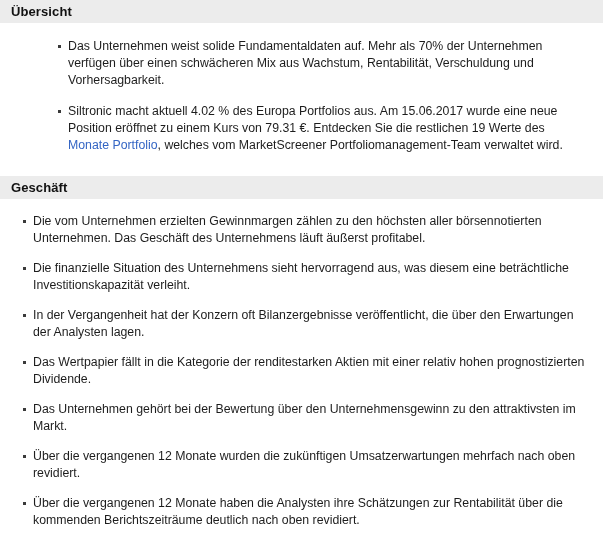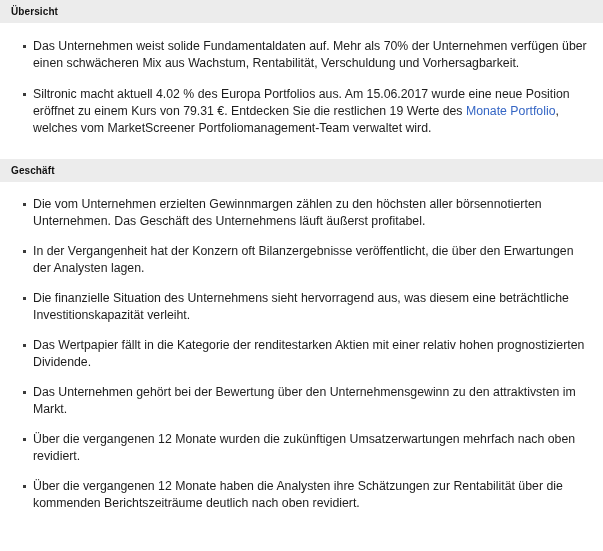--- a/index.html
+++ b/index.html
@@ -25,21 +25,21 @@
   
   .section-header {
     background: #ececec;
     height: 23px;
     display: flex;
     align-items: center;
     padding: 0 0 0 11px;
     box-sizing: border-box;
   }
   .section-header .section-title {
-    font-size: 10px;
+    font-size: 13px;
     font-weight: bold;
     color: #111111;
     letter-spacing: 0.1px;
     line-height: 1;
   }
 
   
   .bullet-list {
     list-style: none;
     margin: 0;
@@ -58,21 +58,21 @@
     content: "";
     position: absolute;
     left: 23px;
     top: 7px;
     width: 2.6px;
     height: 2.6px;
     background: #3a3a3a;
   }
 
   .ov-list { padding-top: 15px; }
-  .ov-list .bullet-item { margin-bottom: 14px; }
+  .ov-list .bullet-item { margin-bottom: 14px; margin-left: 35px; }
   .ov-list .bullet-item:last-child { margin-bottom: 0; }
 
   .st-list { padding-top: 14px; }
   .st-list .bullet-item { margin-bottom: 13px; }
   .st-list .bullet-item:last-child { margin-bottom: 0; }
 
   .spacer-overview { height: 22px; }
 
   a.inline-link {
     color: #3465c4;
@@ -103,24 +103,24 @@
 
   <div class="section-header">
     <span class="section-title">Geschäft</span>
   </div>
 
   <ul class="bullet-list st-list">
     <li class="bullet-item">
       <span class="seg">Die vom Unternehmen erzielten Gewinnmargen zählen zu den höchsten aller börsennotierten Unternehmen. Das Geschäft des Unternehmens läuft äußerst profitabel.</span>
     </li>
     <li class="bullet-item">
-      <span class="seg">In der Vergangenheit hat der Konzern oft Bilanzergebnisse veröffentlicht, die über den Erwartungen der Analysten lagen.</span>
+      <span class="seg">Die finanzielle Situation des Unternehmens sieht hervorragend aus, was diesem eine beträchtliche Investitionskapazität verleiht.</span>
     </li>
     <li class="bullet-item">
-      <span class="seg">Die finanzielle Situation des Unternehmens sieht hervorragend aus, was diesem eine beträchtliche Investitionskapazität verleiht.</span>
+      <span class="seg">In der Vergangenheit hat der Konzern oft Bilanzergebnisse veröffentlicht, die über den Erwartungen der Analysten lagen.</span>
     </li>
     <li class="bullet-item">
       <span class="seg">Das Wertpapier fällt in die Kategorie der renditestarken Aktien mit einer relativ hohen prognostizierten Dividende.</span>
     </li>
     <li class="bullet-item">
       <span class="seg">Das Unternehmen gehört bei der Bewertung über den Unternehmensgewinn zu den attraktivsten im Markt.</span>
     </li>
     <li class="bullet-item">
       <span class="seg">Über die vergangenen 12 Monate wurden die zukünftigen Umsatzerwartungen mehrfach nach oben revidiert.</span>
     </li>

